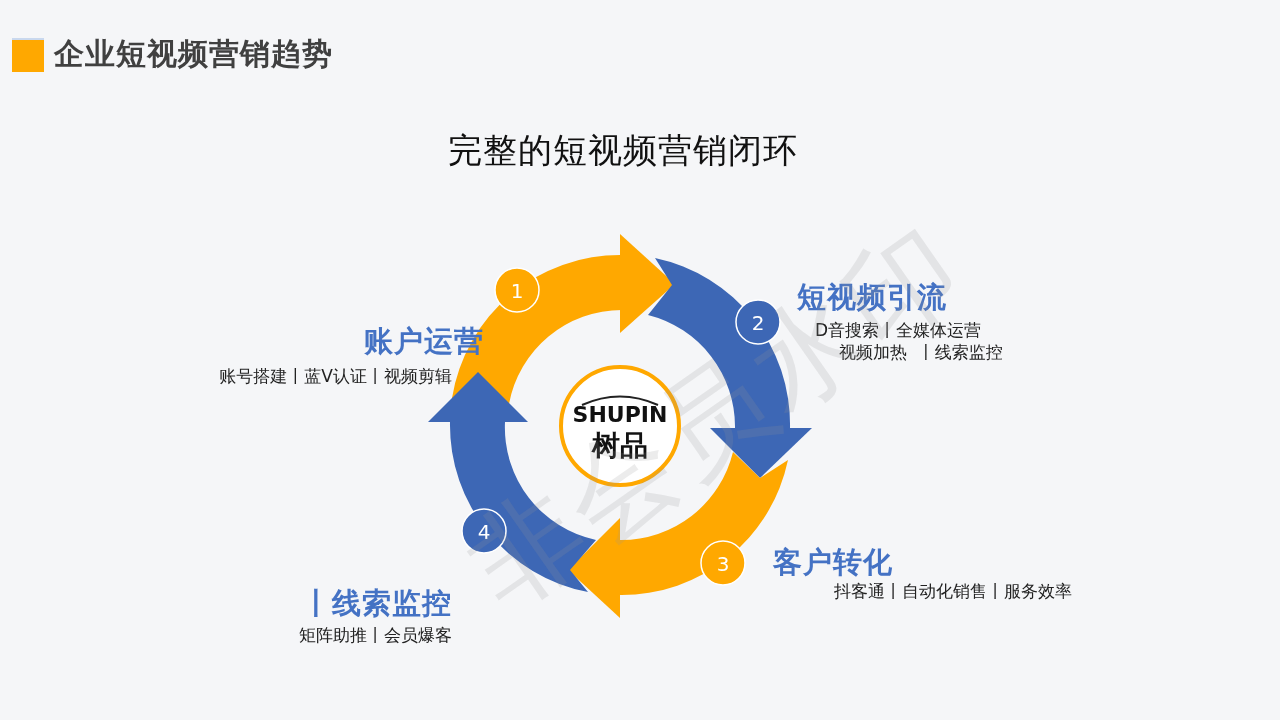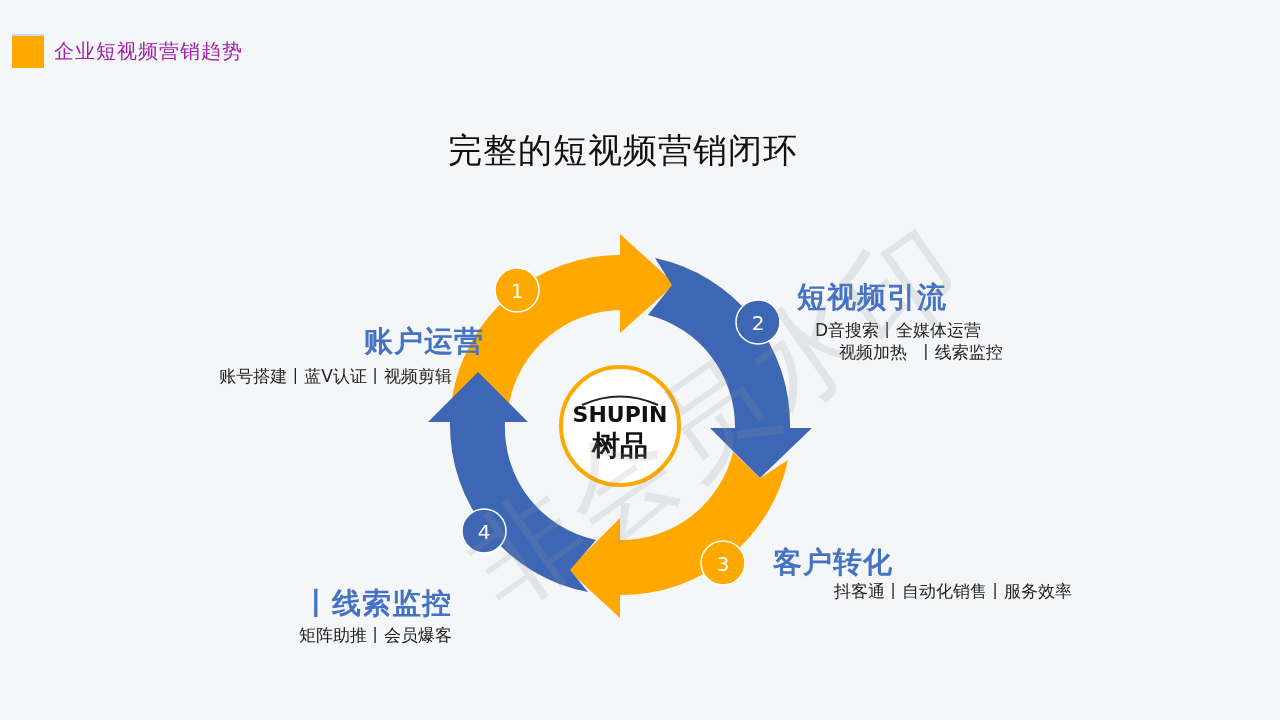--- a/index.html
+++ b/index.html
@@ -1,20 +1,20 @@
 <!DOCTYPE html>
 <html><head>
 <meta charset="utf-8">
 <style>
   html, body { margin:0; padding:0; }
   body { width:1280px; height:720px; background:#f5f6f8; position:relative; overflow:hidden;
          font-family:"DejaVu Sans","Liberation Sans",sans-serif; }
   .title-bar { position:absolute; left:12px; top:34px; display:flex; align-items:center; }
   .title-square { width:32px; height:34px; background:#ffa800; border-top:2px solid #c9d8ee; box-sizing:border-box; }
-  .page-title { margin-left:10px; font-size:20px; font-weight:normal; color:#a21caf; letter-spacing:1px; }
+  .page-title { margin-left:10px; font-size:30px; font-weight:bold; color:#404040; letter-spacing:1px; }
   .main-title { position:absolute; left:0; width:1246px; top:128px; text-align:center; font-size:34px; font-weight:normal; color:#111; letter-spacing:1px; }
   svg.diagram { position:absolute; left:0; top:0; }
   .stage-title { position:absolute; font-size:29px; font-weight:bold; color:#4472c4; white-space:nowrap; letter-spacing:1px; }
   .stage-desc { position:absolute; font-size:17px; color:#222; white-space:nowrap; line-height:22px; }
   .right { text-align:right;margin-top:48px; }
   .watermark { position:absolute; left:400px; top:300px; font-size:110px; color:rgba(150,150,150,0.18);
                transform:rotate(-35deg); transform-origin:left top; white-space:nowrap; pointer-events:none; letter-spacing:4px; }
   .badge-num { font-family:"DejaVu Sans","Liberation Sans",sans-serif; }
 </style>
 </head>

